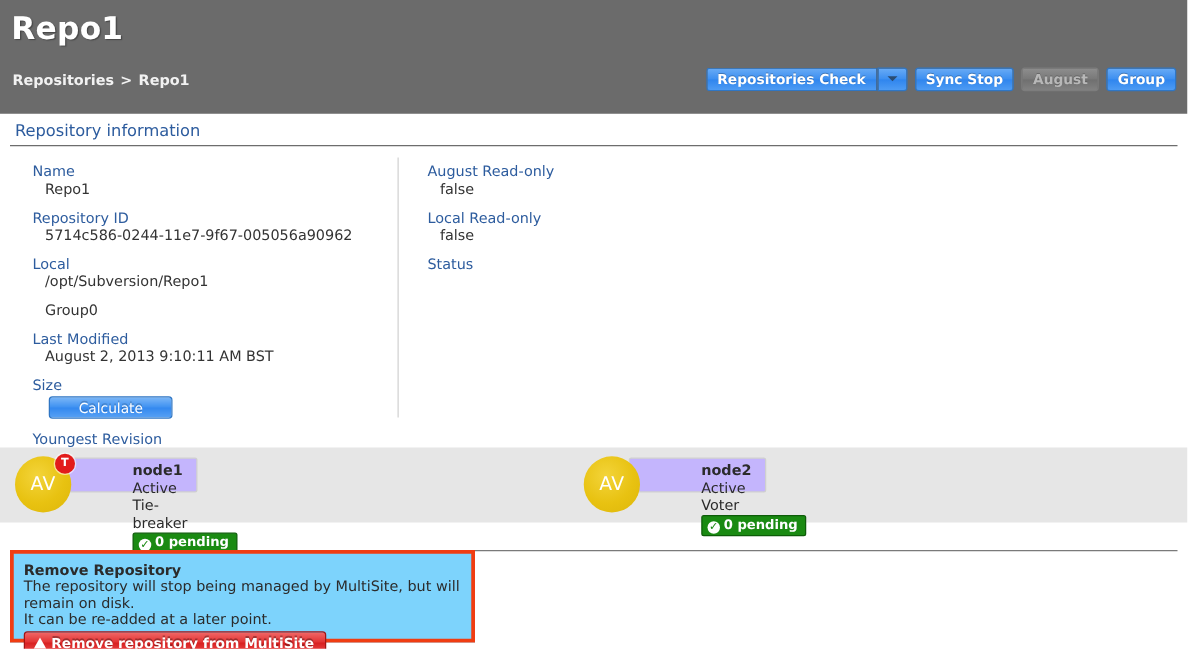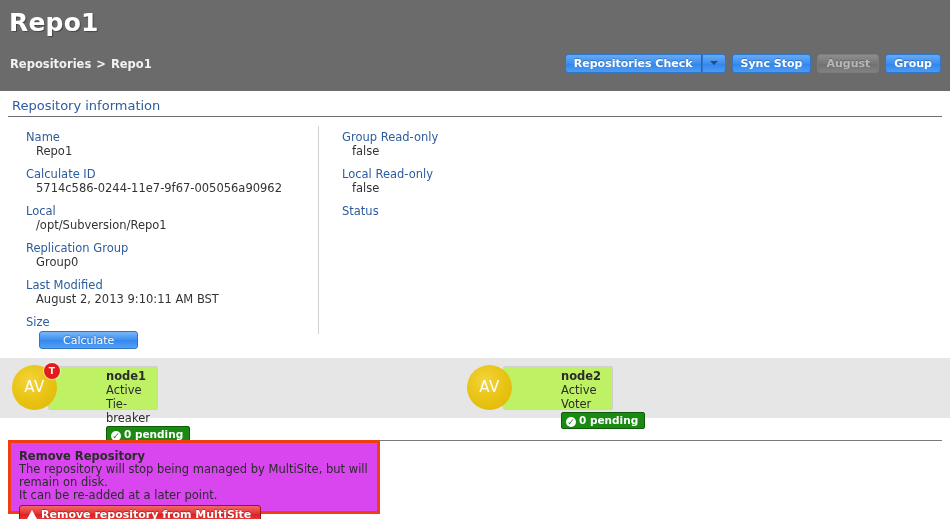--- a/index.html
+++ b/index.html
@@ -188,22 +188,22 @@
     position: absolute;
     left: 0;
     top: 358px;
     width: 950px;
     height: 60px;
     background: #e6e6e6;
   }
   .node-card {
     position: absolute;
     top: 8px;
-    height: 44px;
-    background: #bef264;
+    height: 28px;
+    background: #c4b5fd;
     border: 1px solid #cfcfcf;
     border-radius: 2px;
     box-sizing: border-box;
   }
   .node-card-1 { left: 48px; width: 110px; }
   .node-card-2 { left: 503px; width: 110px; }
 
   .node-avatar {
     position: absolute;
     top: 7px;
@@ -292,21 +292,21 @@
     height: 0;
     border-top: 1px solid #7a7a7a;
   }
   .remove-box {
     position: absolute;
     left: 8px;
     top: 440px;
     width: 372px;
     height: 74px;
     border: 3px solid #f03d12;
-    background: #d946ef;
+    background: #7dd3fc;
     box-sizing: border-box;
     padding: 6px 8px 0 8px;
   }
   .remove-title {
     font-size: 11.5px;
     font-weight: bold;
     color: #2b2b2b;
     line-height: 14px;
   }
   .remove-desc {
@@ -371,31 +371,30 @@
   <div class="info-divider"></div>
 
   <div class="info-col info-col-left">
 
     <div class="field">
       <div class="field-label">Name</div>
       <div class="field-value">Repo1</div>
     </div>
 
     <div class="field">
-      <div class="field-label">Calculate ID</div>
+      <div class="field-label">Repository ID</div>
       <div class="field-value">5714c586-0244-11e7-9f67-005056a90962</div>
     </div>
 
     <div class="field">
       <div class="field-label">Local</div>
       <div class="field-value">/opt/Subversion/Repo1</div>
     </div>
 
     <div class="field">
-      <div class="field-label">Replication Group</div>
       <div class="field-value">Group0</div>
     </div>
 
     <div class="field">
       <div class="field-label">Last Modified</div>
       <div class="field-value">August 2, 2013 9:10:11 AM BST</div>
     </div>
 
     <div class="field">
       <div class="field-label">Size</div>
@@ -405,21 +404,21 @@
     <div class="field">
       <div class="field-label">Youngest Revision</div>
       <div class="field-value">0</div>
     </div>
 
   </div>
 
   <div class="info-col info-col-right">
 
     <div class="field">
-      <div class="field-label">Group Read-only</div>
+      <div class="field-label">August Read-only</div>
       <div class="field-value">false</div>
     </div>
 
     <div class="field">
       <div class="field-label">Local Read-only</div>
       <div class="field-value">false</div>
     </div>
 
     <div class="field">
       <div class="field-label">Status</div>

